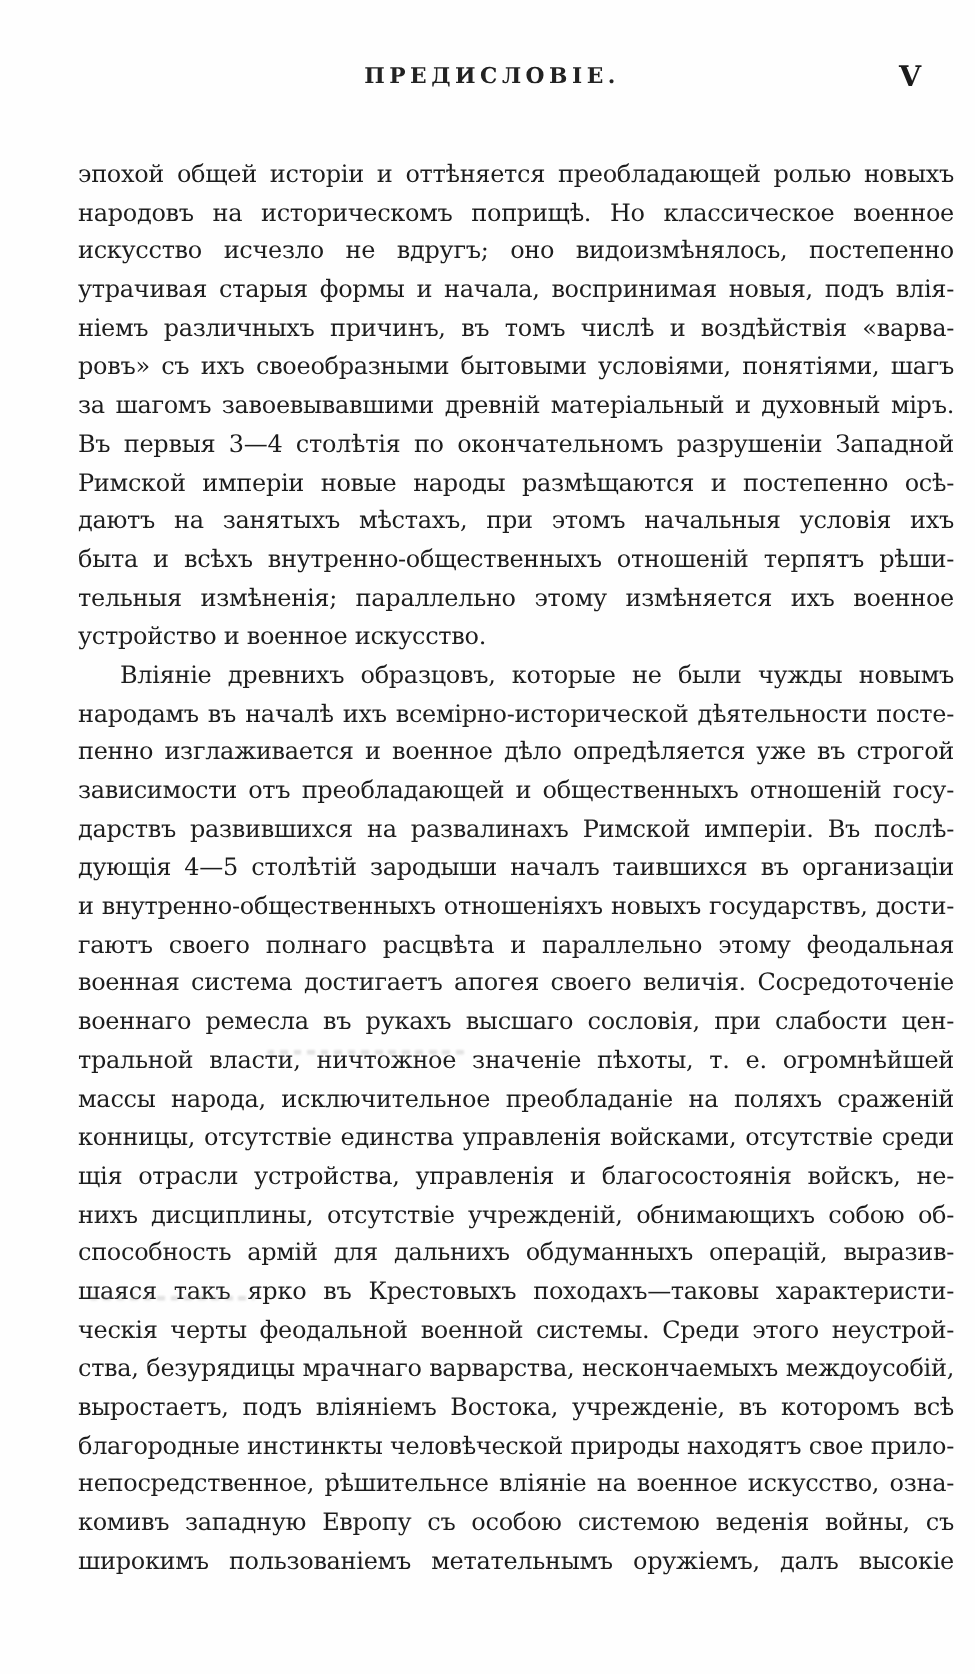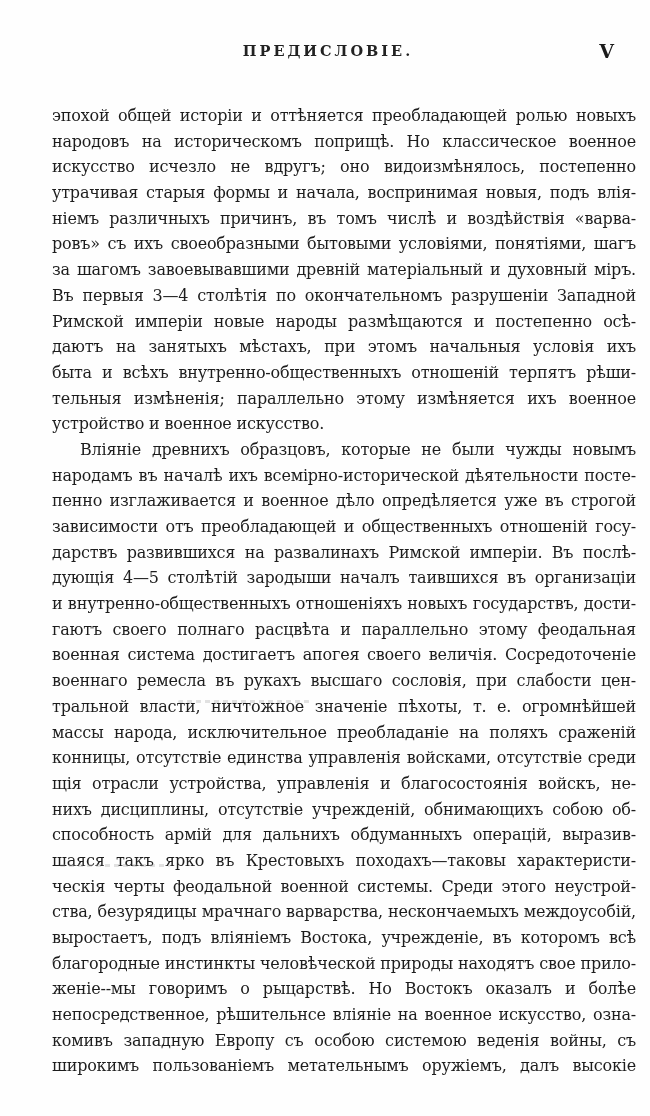--- a/index.html
+++ b/index.html
@@ -120,21 +120,20 @@
       <div class="line">массы народа, исключительное преобладаніе на поляхъ сраженій</div>
       <div class="line">конницы, отсутствіе единства управленія войсками, отсутствіе среди</div>
       <div class="line">щія отрасли устройства, управленія и благосостоянія войскъ, не-</div>
       <div class="line">нихъ дисциплины, отсутствіе учрежденій, обнимающихъ собою об-</div>
       <div class="line">способность армій для дальнихъ обдуманныхъ операцій, выразив-</div>
       <div class="line">шаяся такъ ярко въ Крестовыхъ походахъ—таковы характеристи-</div>
       <div class="line">ческія черты феодальной военной системы. Среди этого неустрой-</div>
       <div class="line">ства, безурядицы мрачнаго варварства, нескончаемыхъ междоусобій,</div>
       <div class="line">выростаетъ, подъ вліяніемъ Востока, учрежденіе, въ которомъ всѣ</div>
       <div class="line">благородные инстинкты человѣческой природы находятъ свое прило-</div>
-      <div class="line">женіе--мы говоримъ о рыцарствѣ. Но Востокъ оказалъ и болѣе</div>
       <div class="line">непосредственное, рѣшительнсе вліяніе на военное искусство, озна-</div>
       <div class="line">комивъ западную Европу съ особою системою веденія войны, съ</div>
       <div class="line">широкимъ пользованіемъ метательнымъ оружіемъ, далъ высокіе</div>
     </div>
 
   </div>
 
   <div class="scan-artifact artifact-1"></div>
   <div class="scan-artifact artifact-2"></div>
 

